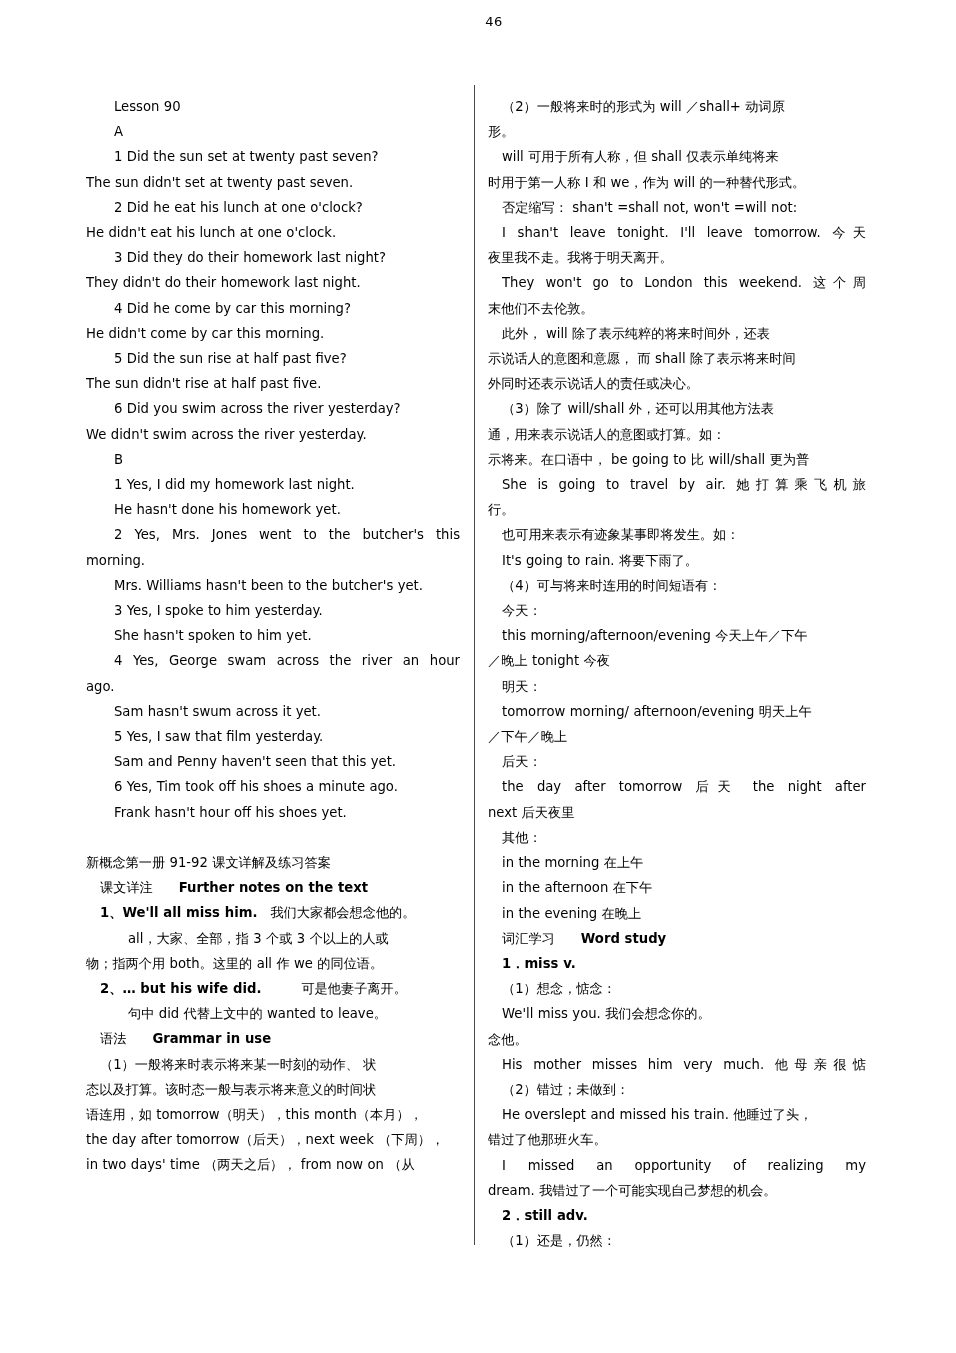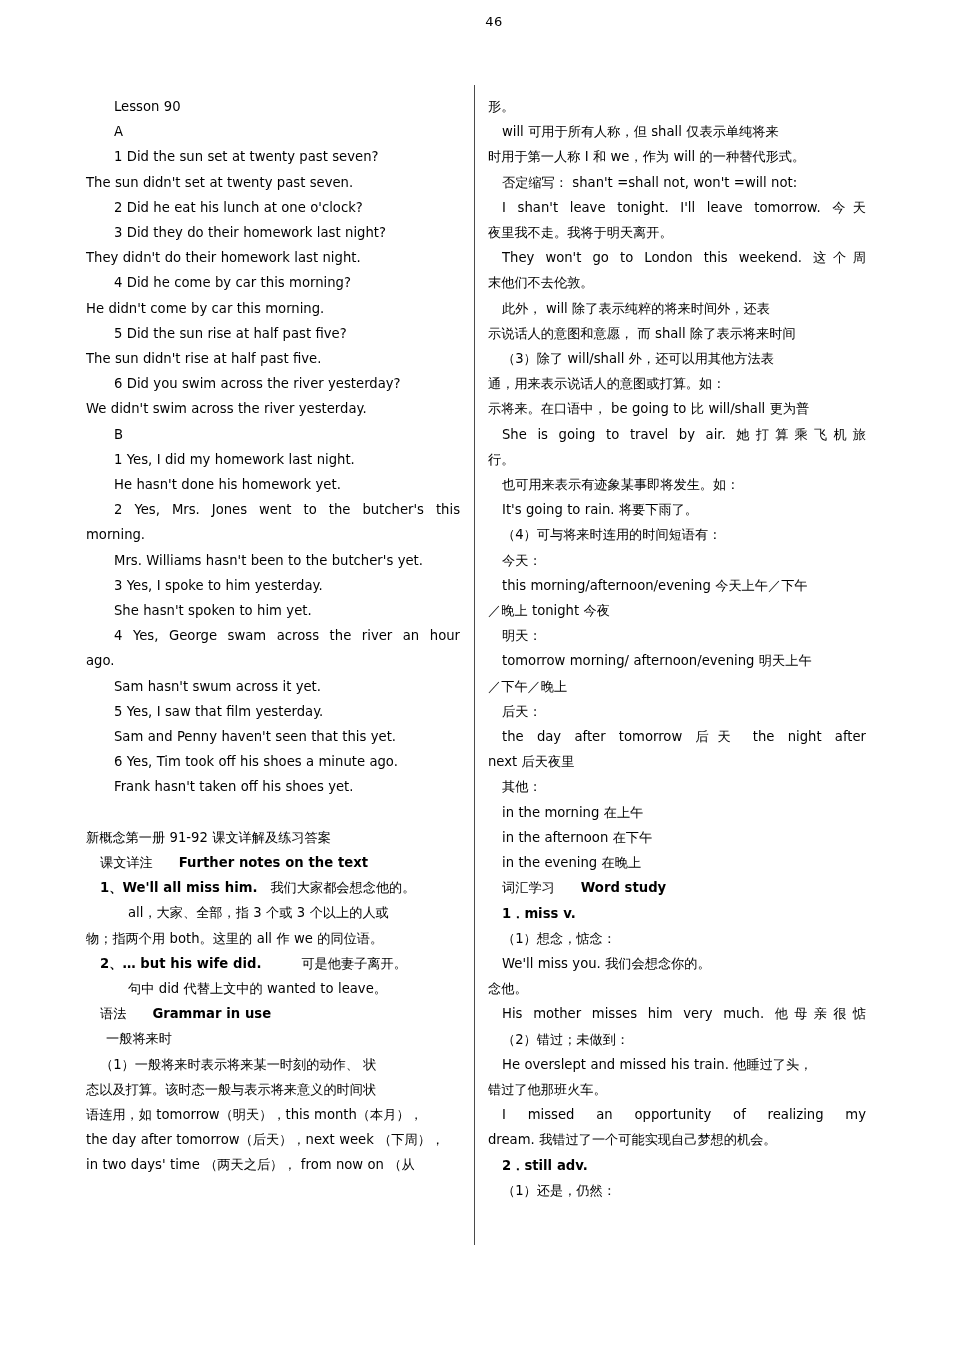--- a/index.html
+++ b/index.html
@@ -82,20 +82,21 @@
 
   <div id="divider"></div>
 
   <div class="column" id="col-left">
 
     <div class="ln ind1">Lesson 90</div>
     <div class="ln ind1">A</div>
     <div class="ln ind1">1   Did the sun set at twenty past seven?</div>
     <div class="ln">The sun didn't set at twenty past seven.</div>
     <div class="ln ind1">2   Did he eat his lunch at one o'clock?</div>
+    <div class="ln">He didn't eat his lunch at one o'clock.</div>
     <div class="ln ind1">3   Did they do their homework last night?</div>
     <div class="ln">They didn't do their homework last night.</div>
     <div class="ln ind1">4   Did he come by car this morning?</div>
     <div class="ln">He didn't come by car this morning.</div>
     <div class="ln ind1">5   Did the sun rise at half past five?</div>
     <div class="ln">The sun didn't rise at half past five.</div>
     <div class="ln ind1">6   Did you swim across the river yesterday?</div>
     <div class="ln">We didn't swim across the river yesterday.</div>
     <div class="ln ind1">B</div>
     <div class="ln ind1">1   Yes, I did my homework last night.</div>
@@ -104,61 +105,62 @@
     <div class="ln">morning.</div>
     <div class="ln ind1">Mrs. Williams hasn't been to the butcher's yet.</div>
     <div class="ln ind1">3   Yes, I spoke to him yesterday.</div>
     <div class="ln ind1">She hasn't spoken to him yet.</div>
     <div class="ln ind1 just">4   Yes, George swam across the river an hour</div>
     <div class="ln">ago.</div>
     <div class="ln ind1">Sam hasn't swum across it yet.</div>
     <div class="ln ind1">5   Yes, I saw that film yesterday.</div>
     <div class="ln ind1">Sam and Penny haven't seen that this yet.</div>
     <div class="ln ind1">6   Yes, Tim took off his shoes a minute ago.</div>
-    <div class="ln ind1">Frank hasn't taken off his shoes yet.</div>
+    <div class="ln ind1">Frank hasn't hour off his shoes yet.</div>
 
     <div class="spacer"></div>
 
     <div class="ln cjk">新概念第一册   91-92  课文详解及练习答案</div>
 
     <div class="ln ind-half cjk"><span>课文详注</span><span class="gapw"></span><span class="bold">Further notes on the text</span></div>
 
     <div class="ln ind-half cjk"><span class="bold">1、</span><span class="bold">We'll all miss him.</span><span class="gapw-s"></span><span>我们大家都会想念他的。</span></div>
     <div class="ln ind1 cjk" style="padding-left:42px">all，大家、全部，指 3 个或 3 个以上的人或</div>
     <div class="ln cjk">物；指两个用  both。这里的  all 作 we 的同位语。</div>
 
     <div class="ln ind-half cjk"><span class="bold">2、</span><span class="bold">… but his wife did.</span><span class="gapw-l"></span><span>可是他妻子离开。</span></div>
     <div class="ln cjk" style="padding-left:42px">句中  did 代替上文中的   wanted to leave。</div>
 
     <div class="ln ind-half cjk"><span>语法</span><span class="gapw"></span><span class="bold">Grammar in use</span></div>
-    <div class="ln cjk" style="padding-left:20px">一般将来时</div>
 
     <div class="ln ind-half cjk">（1）一般将来时表示将来某一时刻的动作、      状</div>
     <div class="ln cjk">态以及打算。该时态一般与表示将来意义的时间状</div>
     <div class="ln cjk">语连用，如 tomorrow（明天），this month（本月），</div>
     <div class="ln cjk">the day after tomorrow（后天），next week （下周），</div>
     <div class="ln cjk">in two days' time  （两天之后），   from now on  （从</div>
 
   </div>
 
   <div class="column" id="col-right">
 
+    <div class="ln ind-half cjk">（2）一般将来时的形式为    will ／shall+ 动词原</div>
     <div class="ln cjk">形。</div>
     <div class="ln ind-half cjk">will  可用于所有人称，但   shall 仅表示单纯将来</div>
     <div class="ln cjk">时用于第一人称  I 和 we，作为 will 的一种替代形式。</div>
     <div class="ln ind-half cjk">否定缩写：    shan't =shall not, won't =will not:</div>
 
     <div class="ln ind-half just">I shan't leave tonight. I'll leave tomorrow.  今天</div>
     <div class="ln cjk">夜里我不走。我将于明天离开。</div>
 
     <div class="ln ind-half just">They won't go to London this weekend.  这个周</div>
     <div class="ln cjk">末他们不去伦敦。</div>
 
     <div class="ln ind-half cjk">此外， will  除了表示纯粹的将来时间外，还表</div>
     <div class="ln cjk">示说话人的意图和意愿，  而 shall 除了表示将来时间</div>
+    <div class="ln cjk">外同时还表示说话人的责任或决心。</div>
 
     <div class="ln ind-half cjk">（3）除了  will/shall  外，还可以用其他方法表</div>
     <div class="ln cjk">通，用来表示说话人的意图或打算。如：</div>
     <div class="ln cjk">示将来。在口语中， be going to 比 will/shall 更为普</div>
 
     <div class="ln ind-half just cjk">She is going to travel by air.  她打算乘飞机旅</div>
     <div class="ln cjk">行。</div>
 
     <div class="ln ind-half cjk">也可用来表示有迹象某事即将发生。如：</div>
     <div class="ln ind-half cjk">It's going to rain.  将要下雨了。</div>

